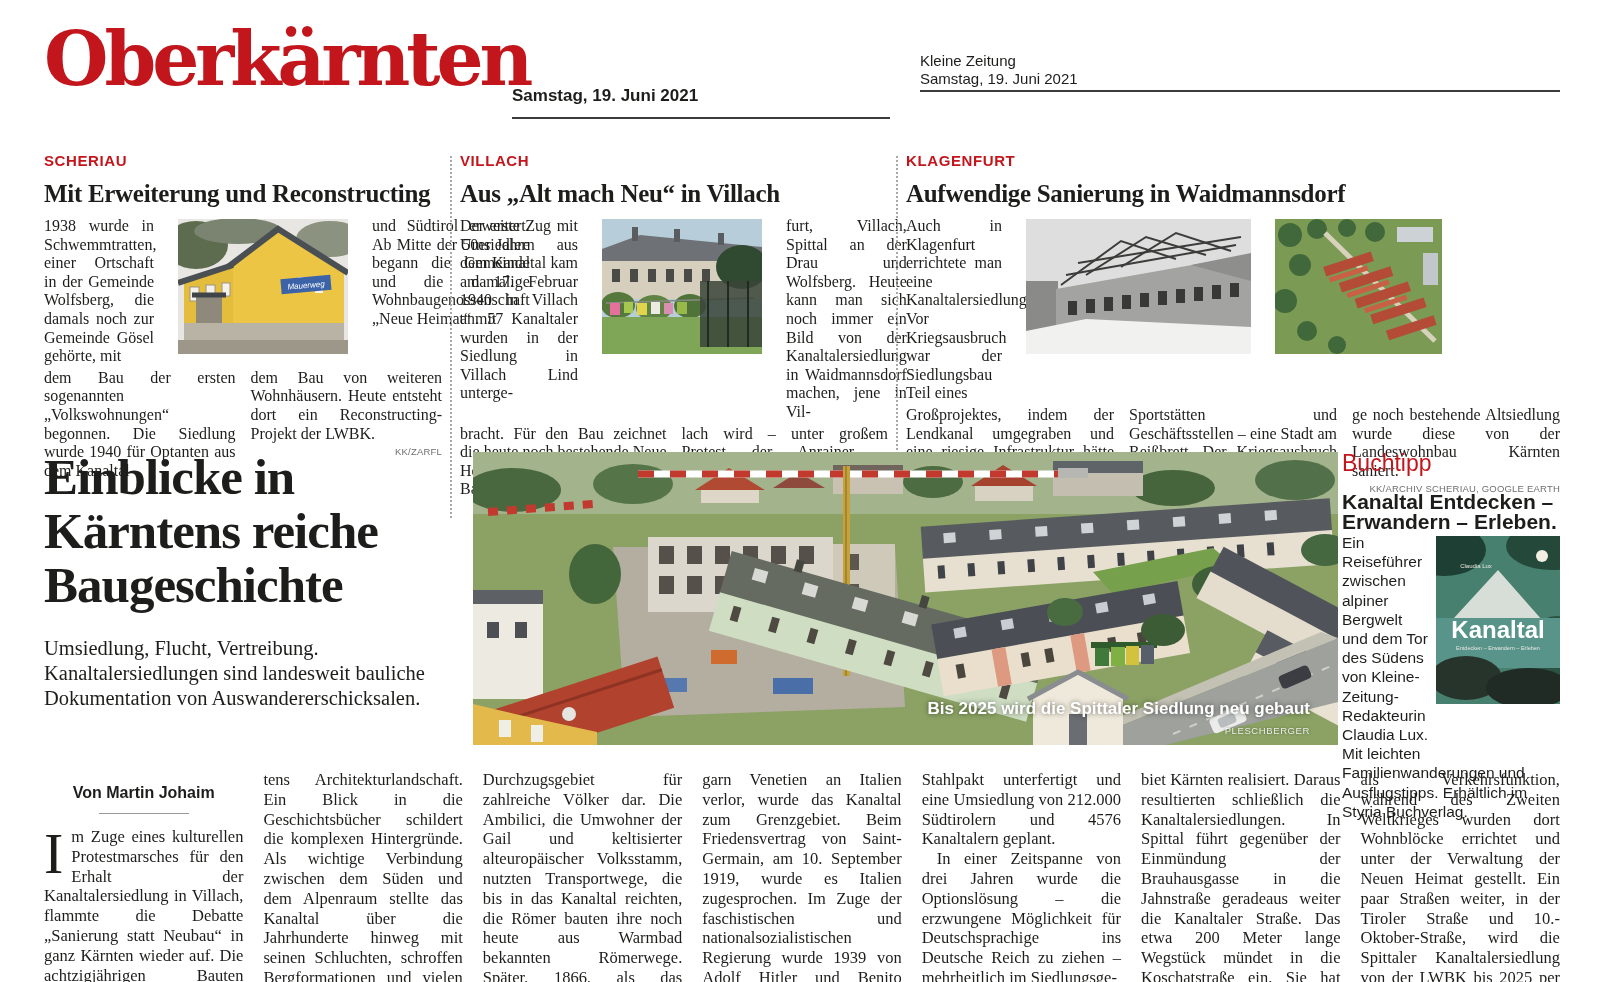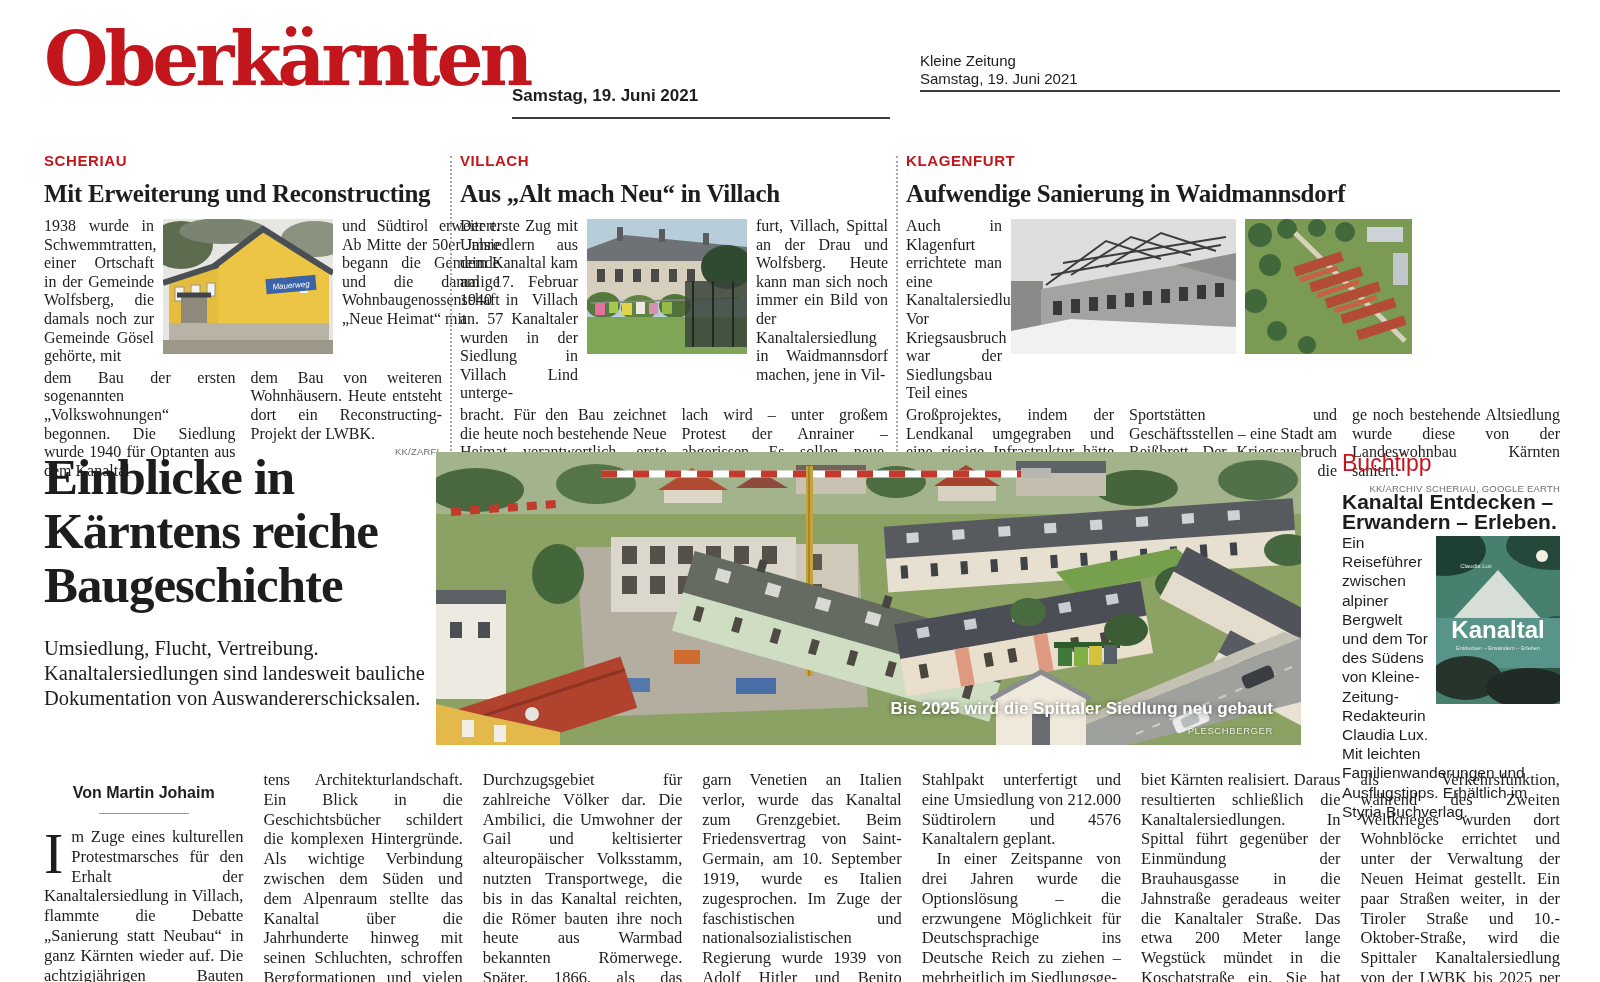--- a/index.html
+++ b/index.html
@@ -22,35 +22,35 @@
   .v-div{ width:0; border-left:2px dotted #a8a8a8; margin:4px 8px 0 8px; }
   .article{ display:flex; flex-direction:column; }
   .art-wolfsberg{ width:398px; }
   .art-villach{ width:428px; }
   .art-klagenfurt{ flex:1; }
   .kicker{ font-family:"Liberation Sans",sans-serif; font-weight:700; font-size:15px;
            letter-spacing:.6px; color:var(--accent); margin-bottom:11px; }
   .art-headline{ font-family:"Liberation Serif",serif; font-weight:700; font-size:25px;
                  letter-spacing:-.3px; margin-bottom:9px; }
   .bodytext{ font-size:16px; line-height:18.6px; text-align:justify; hyphens:auto; -webkit-hyphens:auto; }
-  .art-top{ display:flex; gap:9px; }
+  .art-top{ display:flex; gap:24px; }
   .art-top .txt-a{ flex:0 0 auto; }
   .art-top .txt-b{ flex:1; }
   .art-top svg{ display:block; flex:0 0 auto; margin-top:2px; }
   .art-bottom{ display:flex; gap:15px; margin-top:3px; }
   .art-bottom > div{ flex:1; }
   .credit{ font-family:"Liberation Sans",sans-serif; font-size:9.5px; letter-spacing:.2px;
            color:var(--credit); display:block; text-align:right; margin-top:3px; }
 
   
   .feature-left{ position:absolute; left:44px; top:450px; width:406px; }
   .feature-headline{ font-family:"Liberation Serif",serif; font-weight:800; font-size:51px;
                      line-height:54px; letter-spacing:-1px; }
   .feature-standfirst{ margin-top:24px; font-size:20.5px; line-height:25px; }
-  .main-photo{ position:absolute; left:436px; top:452px; width:865px; height:293px; }
+  .main-photo{ position:absolute; left:473px; top:452px; width:865px; height:293px; }
   .main-photo svg{ display:block; width:865px; height:293px; }
   .photo-caption{ position:absolute; right:28px; bottom:26px; font-family:"Liberation Sans",sans-serif;
                   font-weight:700; font-size:17px; color:#fff; text-shadow:0 0 5px rgba(0,0,0,.55); }
   .photo-credit{ position:absolute; right:28px; bottom:9px; font-family:"Liberation Sans",sans-serif;
                  font-size:9.5px; letter-spacing:.6px; color:rgba(255,255,255,.85);
                  text-shadow:0 0 3px rgba(0,0,0,.4); }
 
   
   .buchtipp{ position:absolute; left:1342px; top:450px; width:218px;
              font-family:"Liberation Sans",sans-serif; }

